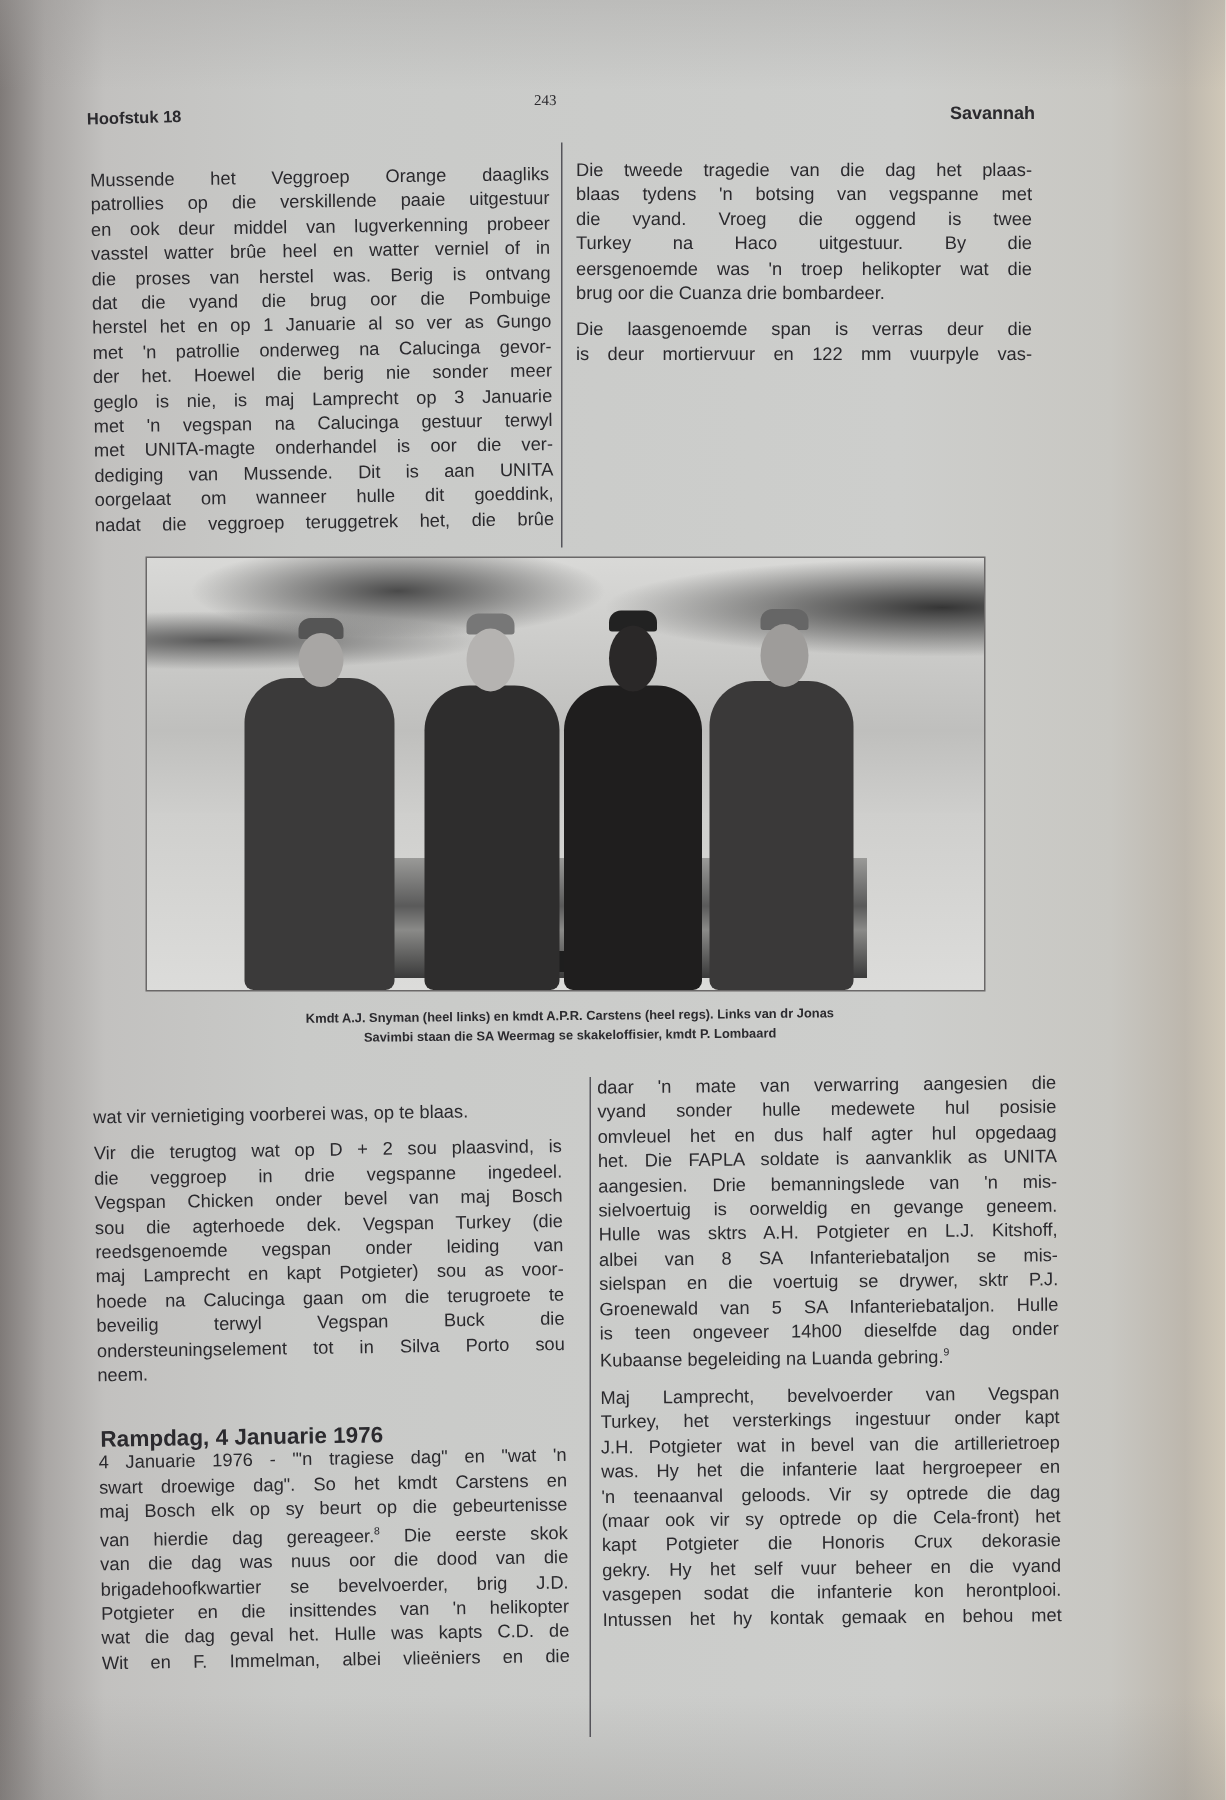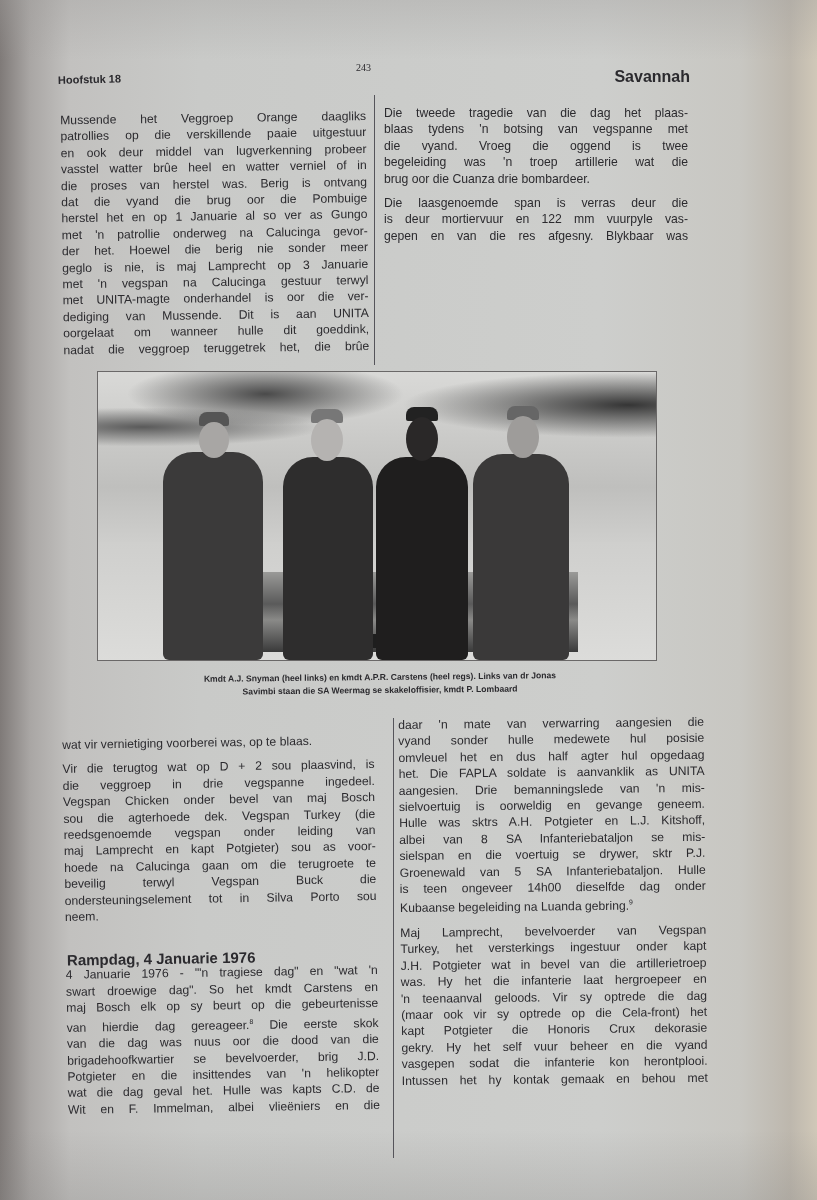--- a/index.html
+++ b/index.html
@@ -13,21 +13,21 @@
       position: absolute; left: 0; top: 0; width: 817px; height: 60px;
       background: linear-gradient(180deg, rgba(160,158,156,0.35), rgba(0,0,0,0));
     }
     .bottomshade {
       position: absolute; left: 0; top: 1130px; width: 817px; height: 70px;
       background: linear-gradient(180deg, rgba(0,0,0,0), rgba(130,128,126,0.25));
     }
     .header { position: absolute; top: 62px; left: 58px; width: 640px; height: 22px; }
     .header .left { position: absolute; left: 0; top: 12px; font-weight: bold; font-size: 11px; transform: rotate(-1.5deg); transform-origin: left center; }
     .header .num { position: absolute; left: 298px; top: 0; font-family: "Liberation Serif", serif; font-size: 10px; }
-    .header .right { position: absolute; right: 8px; top: 6px; font-weight: bold; font-size: 16px; }
+    .header .right { position: absolute; right: 8px; top: 6px; font-weight: bold; font-size: 12px; }
 
     .col { position: absolute; font-size: 12.2px; line-height: 16.4px; text-align: justify; }
     .col p { margin: 0 0 8px 0; }
     .col p .ln { display: block; white-space: nowrap; text-align-last: justify; }
     .col p .ln.last { text-align-last: left; }
 
     .col-a { left: 60px; top: 108px; width: 306px; transform: rotate(-0.8deg); transform-origin: right top; }
     .col-b { left: 384px; top: 97px; width: 304px; }
     .col-c { left: 62px; top: 732px; width: 312px; transform: rotate(-0.9deg); transform-origin: right top; }
     .col-d { left: 398px; top: 717px; width: 306px; transform: rotate(-0.6deg); transform-origin: left top; }
@@ -94,27 +94,27 @@
   </p>
 </div>
 
 <div class="col col-b">
   <p>
   </p>
   <p>
     <span class="ln">Die tweede tragedie van die dag het plaas-</span>
     <span class="ln">blaas tydens 'n botsing van vegspanne met</span>
     <span class="ln">die vyand.  Vroeg die oggend is twee</span>
-    <span class="ln">begeleiding was 'n troep artillerie wat die</span>
+    <span class="ln">Turkey na Haco uitgestuur.  By die</span>
+    <span class="ln">eersgenoemde was 'n troep helikopter wat die</span>
     <span class="ln last">brug oor die Cuanza drie bombardeer.</span>
   </p>
   <p>
     <span class="ln">Die laasgenoemde span is verras deur die</span>
     <span class="ln">is deur mortiervuur en 122 mm vuurpyle vas-</span>
-    <span class="ln">gepen en van die res afgesny.  Blykbaar was</span>
   </p>
 </div>
 
 <div class="photo" title="Four men in military uniform standing in front of a vehicle">
   <div class="trees"></div>
   <div class="road"></div>
   <div class="car"></div>
   <div class="plate">-09</div>
 
   <div class="person" style="left:65px;top:80px;width:100px;height:208px;background:#3b3a3a;">

